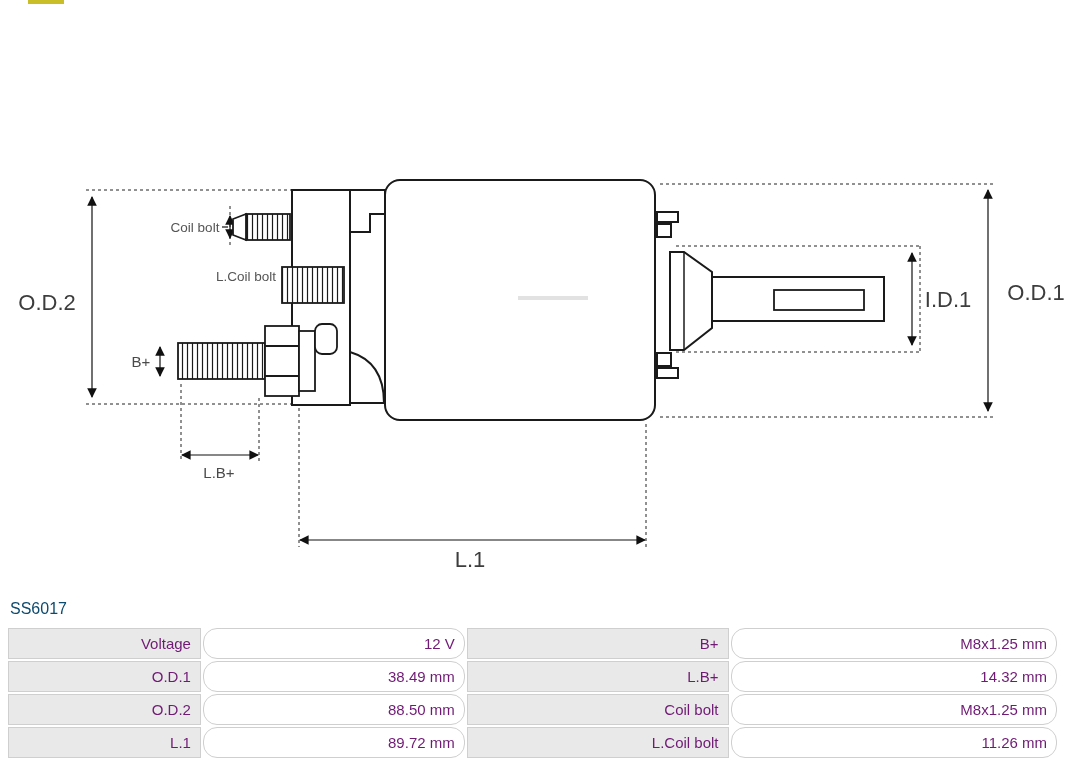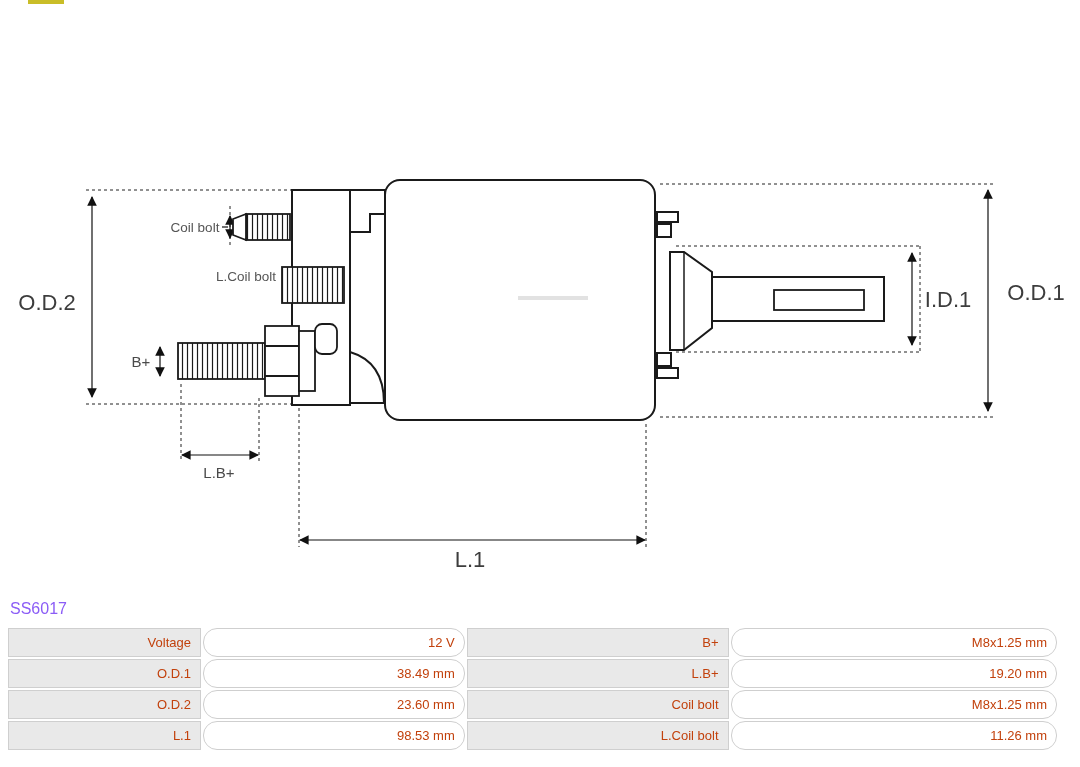--- a/index.html
+++ b/index.html
@@ -21,30 +21,30 @@
   .diagram { position: absolute; left: 0; top: 0; width: 1080px; height: 598px; }
   .diagram svg { display: block; }
 
   .diagram text { font-family: "Liberation Sans", sans-serif; }
   .dim-big   { font-size: 22px; fill: #3d3d3d; }
   .dim-med   { font-size: 15px; fill: #4a4a4a; }
   .dim-small { font-size: 13.5px; fill: #555555; }
 
   .product-code {
     position: absolute; left: 10px; top: 600px;
-    font-size: 16px; color: #8b5cf6;
+    font-size: 16px; color: #0c4a6e;
   }
 
   table.spec {
     position: absolute; left: 6px; top: 626px;
     width: 1053px;
     border-collapse: separate;
     border-spacing: 2px 2px;
-    font-size: 13px;
-    color: #c2410c;
+    font-size: 15px;
+    color: #701a75;
   }
   table.spec td {
     border: 1px solid #cfcfcf;
     padding: 6px 9px;
     text-align: right;
     white-space: nowrap;
   }
   td.lbl { background: #e9e9e9; }
   td.val { background: #ffffff; border-radius: 14px; }
   col.c0 { width: 18.5%; }
@@ -166,30 +166,30 @@
       <tr>
         <td class="lbl">Voltage</td>
         <td class="val">12 V</td>
         <td class="lbl">B+</td>
         <td class="val">M8x1.25 mm</td>
       </tr>
       <tr>
         <td class="lbl">O.D.1</td>
         <td class="val">38.49 mm</td>
         <td class="lbl">L.B+</td>
-        <td class="val">19.20 mm</td>
+        <td class="val">14.32 mm</td>
       </tr>
       <tr>
         <td class="lbl">O.D.2</td>
-        <td class="val">23.60 mm</td>
+        <td class="val">88.50 mm</td>
         <td class="lbl">Coil bolt</td>
         <td class="val">M8x1.25 mm</td>
       </tr>
       <tr>
         <td class="lbl">L.1</td>
-        <td class="val">98.53 mm</td>
+        <td class="val">89.72 mm</td>
         <td class="lbl">L.Coil bolt</td>
         <td class="val">11.26 mm</td>
       </tr>
     </tbody>
   </table>
 
 </div>
 
 </body></html>

